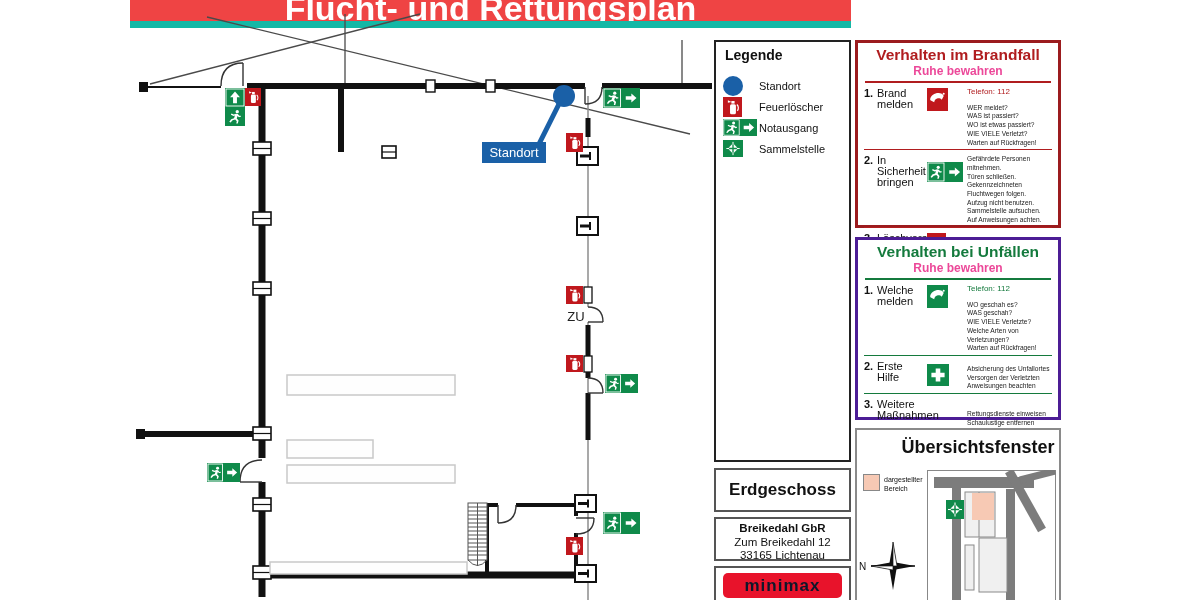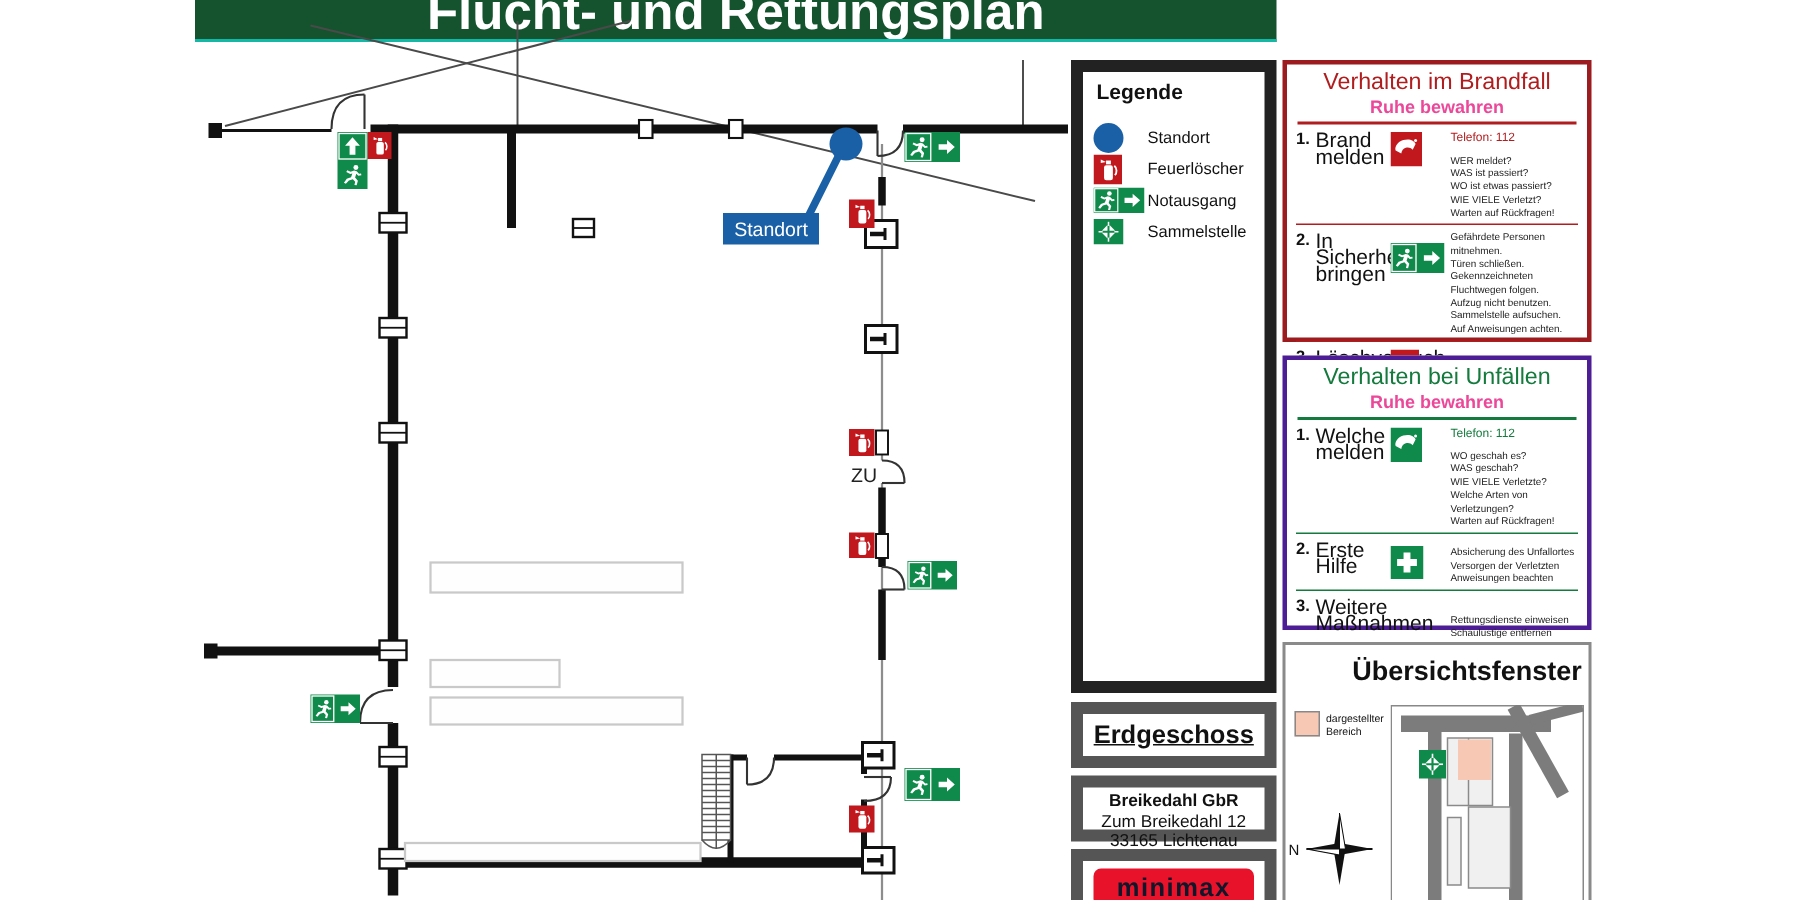--- a/index.html
+++ b/index.html
@@ -1,61 +1,61 @@
 <!DOCTYPE html>
 <html><head>
 <meta charset="utf-8">
 <style>
   html,body{margin:0;padding:0;background:#fff;}
   .canvas{position:relative;width:1200px;height:600px;background:#fff;overflow:hidden;
           font-family:"Liberation Sans",sans-serif;color:#111;}
   *{box-sizing:border-box;}
 
   
-  .title-bar{position:absolute;left:130px;top:0;width:721px;height:28px;background:#14532d;
-             border-bottom:2px solid #14b8a6;overflow:hidden;text-align:center;}
+  .title-bar{position:absolute;left:130px;top:0;width:721px;height:28px;background:#ef4444;
+             border-bottom:7px solid #14b8a6;overflow:hidden;text-align:center;}
   .title-bar span{display:block;margin-top:-12px;font-size:34px;line-height:40px;font-weight:bold;color:#fff;}
 
   
   svg.plan{position:absolute;left:0;top:0;}
 
   
-  .panel{position:absolute;background:#fff;border:8px solid #0f766e;}
+  .panel{position:absolute;background:#fff;border:2px solid #0f766e;}
   .legend-box{left:714px;top:40px;width:137px;height:422px;border-color:#222;}
   .legend-title{font-weight:bold;font-size:14px;margin:5px 0 0 9px;}
   .legend-rows{margin-top:12px;}
   .legend-row{display:flex;align-items:center;height:21px;padding-left:7px;}
   .legend-row .ic{width:36px;display:flex;justify-content:flex-start;align-items:center;}
   .legend-label{font-size:11px;}
   .dot{width:20px;height:20px;border-radius:50%;background:#1a60a7;display:inline-block;}
 
   
   .floor-box{left:714px;top:468px;width:137px;height:44px;border-color:#555;
              display:flex;align-items:center;justify-content:center;}
-  .floor-box span{font-weight:bold;font-size:17px;text-decoration:underline;}
+  .floor-box span{font-weight:bold;font-size:17px;}
   .addr-box{left:714px;top:517px;width:137px;height:44px;border-color:#555;text-align:center;
             font-size:11.5px;line-height:13.5px;padding-top:3px;}
   .addr-box .co{font-weight:bold;}
   .logo-box{left:714px;top:566px;width:137px;height:62px;border-color:#555;text-align:center;}
   .logo-mark{margin:5px 7px 0;background:#e8132b;border-radius:5px;height:25px;line-height:25px;
              color:#0f172a;font-weight:bold;font-size:17px;letter-spacing:1px;}
   .logo-tag{color:#e8132b;font-size:8px;font-weight:bold;letter-spacing:2.5px;margin-top:1px;}
 
   
   .vb{position:absolute;left:855px;width:206px;background:#fff;}
   .vb-brand{top:40px;height:188px;border:3px solid #9b1b1e;--acc:#b01d1f;}
   .vb-unfall{top:237px;height:183px;border:3px solid #4c1d95;--acc:#147a3d;}
-  .vb-title{font-size:15.5px;font-weight:normal;text-align:center;padding-top:3px;color:var(--acc);}
+  .vb-title{font-size:15.5px;font-weight:bold;text-align:center;padding-top:3px;color:var(--acc);}
   .vb-sub{font-size:12px;font-weight:bold;text-align:center;padding:0 0 3px;color:#ec4899;}
   .vb-rule{border-bottom:2px solid var(--acc);margin:0 7px;}
   .vb-items{padding:0 6px;}
   .vb-item{display:flex;padding:4px 0 2px;}
   .vb-item + .vb-item{border-top:1.5px solid var(--acc);}
   .vb-num{width:13px;font-weight:bold;font-size:11px;}
-  .vb-name{width:50px;font-size:14px;line-height:11px;padding-top:1px;}
+  .vb-name{width:50px;font-size:11px;line-height:11px;padding-top:1px;}
   .vb-icon{width:40px;padding-top:1px;}
   .vb-lines{flex:1;font-size:6.6px;line-height:8.7px;color:#222;padding-top:1px;}
   .vb-phone{font-size:8px;margin-bottom:7px;color:var(--acc);}
   .h-brand1{min-height:59px;} .h-brand2{min-height:54px;} .h-brand3{min-height:27px;}
   .h-unf1{min-height:56px;} .h-unf2{min-height:34px;} .h-unf3{min-height:42px;}
 
   
   .ub{left:855px;top:428px;width:206px;height:200px;border:2px solid #8a8a8a;}
   .ub-title{font-size:18px;font-weight:bold;text-align:center;margin-top:7px;padding-left:40px;}
   .ub-leg{position:absolute;left:6px;top:44px;display:flex;gap:4px;}

